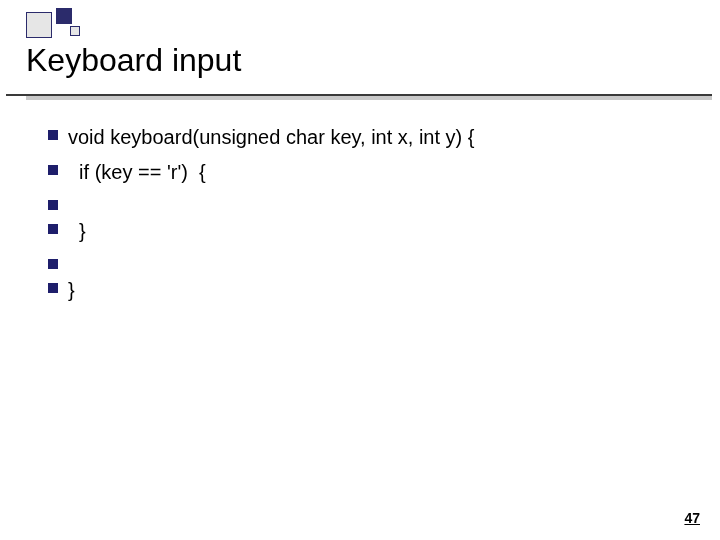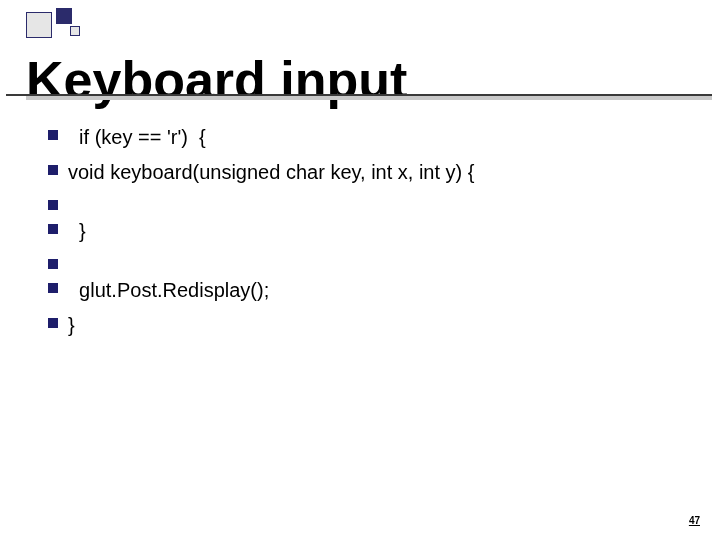--- a/index.html
+++ b/index.html
@@ -3,29 +3,29 @@
 <meta charset="utf-8">
 <style>
   * { margin: 0; padding: 0; box-sizing: border-box; }
   html, body { width: 720px; height: 540px; background: #ffffff; font-family: Arial, Helvetica, sans-serif; color: #000000; position: relative; }
   .slide { width: 720px; height: 540px; position: relative; }
   .corner-squares { position: absolute; top: 8px; left: 26px; width: 58px; height: 34px; }
   .corner-squares .sq { position: absolute; border: 1px solid #2b2b6b; }
   .corner-squares .sq.big { width: 26px; height: 26px; top: 4px; left: 0px; background: #e6e6e6; }
   .corner-squares .sq.mid { width: 16px; height: 16px; top: 0px; left: 30px; background: #2b2b6b; border-color: #2b2b6b; }
   .corner-squares .sq.small { width: 10px; height: 10px; top: 18px; left: 44px; background: #e6e6e6; }
-  .title { position: absolute; top: 50px; left: 26px; font-size: 52px; font-weight: 700; letter-spacing: 0px; }
+  .title { position: absolute; top: 42px; left: 26px; font-size: 32px; font-weight: 400; letter-spacing: 0px; }
   .rule-wrap { position: absolute; top: 96px; left: 0; width: 720px; }
   .rule-wrap .shade { height: 4px; background: #c9c9c9; margin-left: 26px; margin-right: 8px; }
   .rule-wrap .line { height: 2px; background: #3a3a3a; margin-left: 6px; margin-right: 8px; margin-top: -6px; }
   .content { position: absolute; top: 124px; left: 48px; right: 40px; }
   .content li { list-style: none; display: flex; align-items: flex-start; margin-bottom: 8px; line-height: 1.35; }
   .content li .bullet { width: 10px; height: 10px; background: #1e1e6b; margin-top: 6px; margin-right: 10px; flex: 0 0 10px; }
   .content li .txt { font-size: 20px; white-space: pre; }
-  .pagenum { position: absolute; bottom: 14px; right: 20px; font-size: 10px; font-weight: 700; text-decoration: underline; }
+  .pagenum { position: absolute; bottom: 14px; right: 20px; font-size: 14px; font-weight: 700; text-decoration: underline; }
 </style>
 </head>
 <body>
 
 <div class="slide">
 
   <div class="corner-squares">
     <div class="sq big"></div>
     <div class="sq mid"></div>
     <div class="sq small"></div>
@@ -34,41 +34,37 @@
   <h1 class="title">Keyboard input</h1>
 
   <div class="rule-wrap">
     <div class="shade"></div>
     <div class="line"></div>
   </div>
 
   <ul class="content">
     <li>
       <span class="bullet"></span>
-      <span class="txt">  if (key == 'r')  {</span>
+      <span class="txt">void keyboard(unsigned char key, int x, int y) {</span>
     </li>
     <li>
       <span class="bullet"></span>
-      <span class="txt">void keyboard(unsigned char key, int x, int y) {</span>
+      <span class="txt">  if (key == 'r')  {</span>
     </li>
     <li>
       <span class="bullet"></span>
     </li>
     <li>
       <span class="bullet"></span>
       <span class="txt">  }</span>
     </li>
     <li>
       <span class="bullet"></span>
       <span class="txt"></span>
     </li>
     <li>
       <span class="bullet"></span>
-      <span class="txt">  glut.Post.Redisplay();</span>
-    </li>
-    <li>
-      <span class="bullet"></span>
       <span class="txt">}</span>
     </li>
   </ul>
 
   <div class="pagenum">47</div>
 </div>
 
 </body></html>

